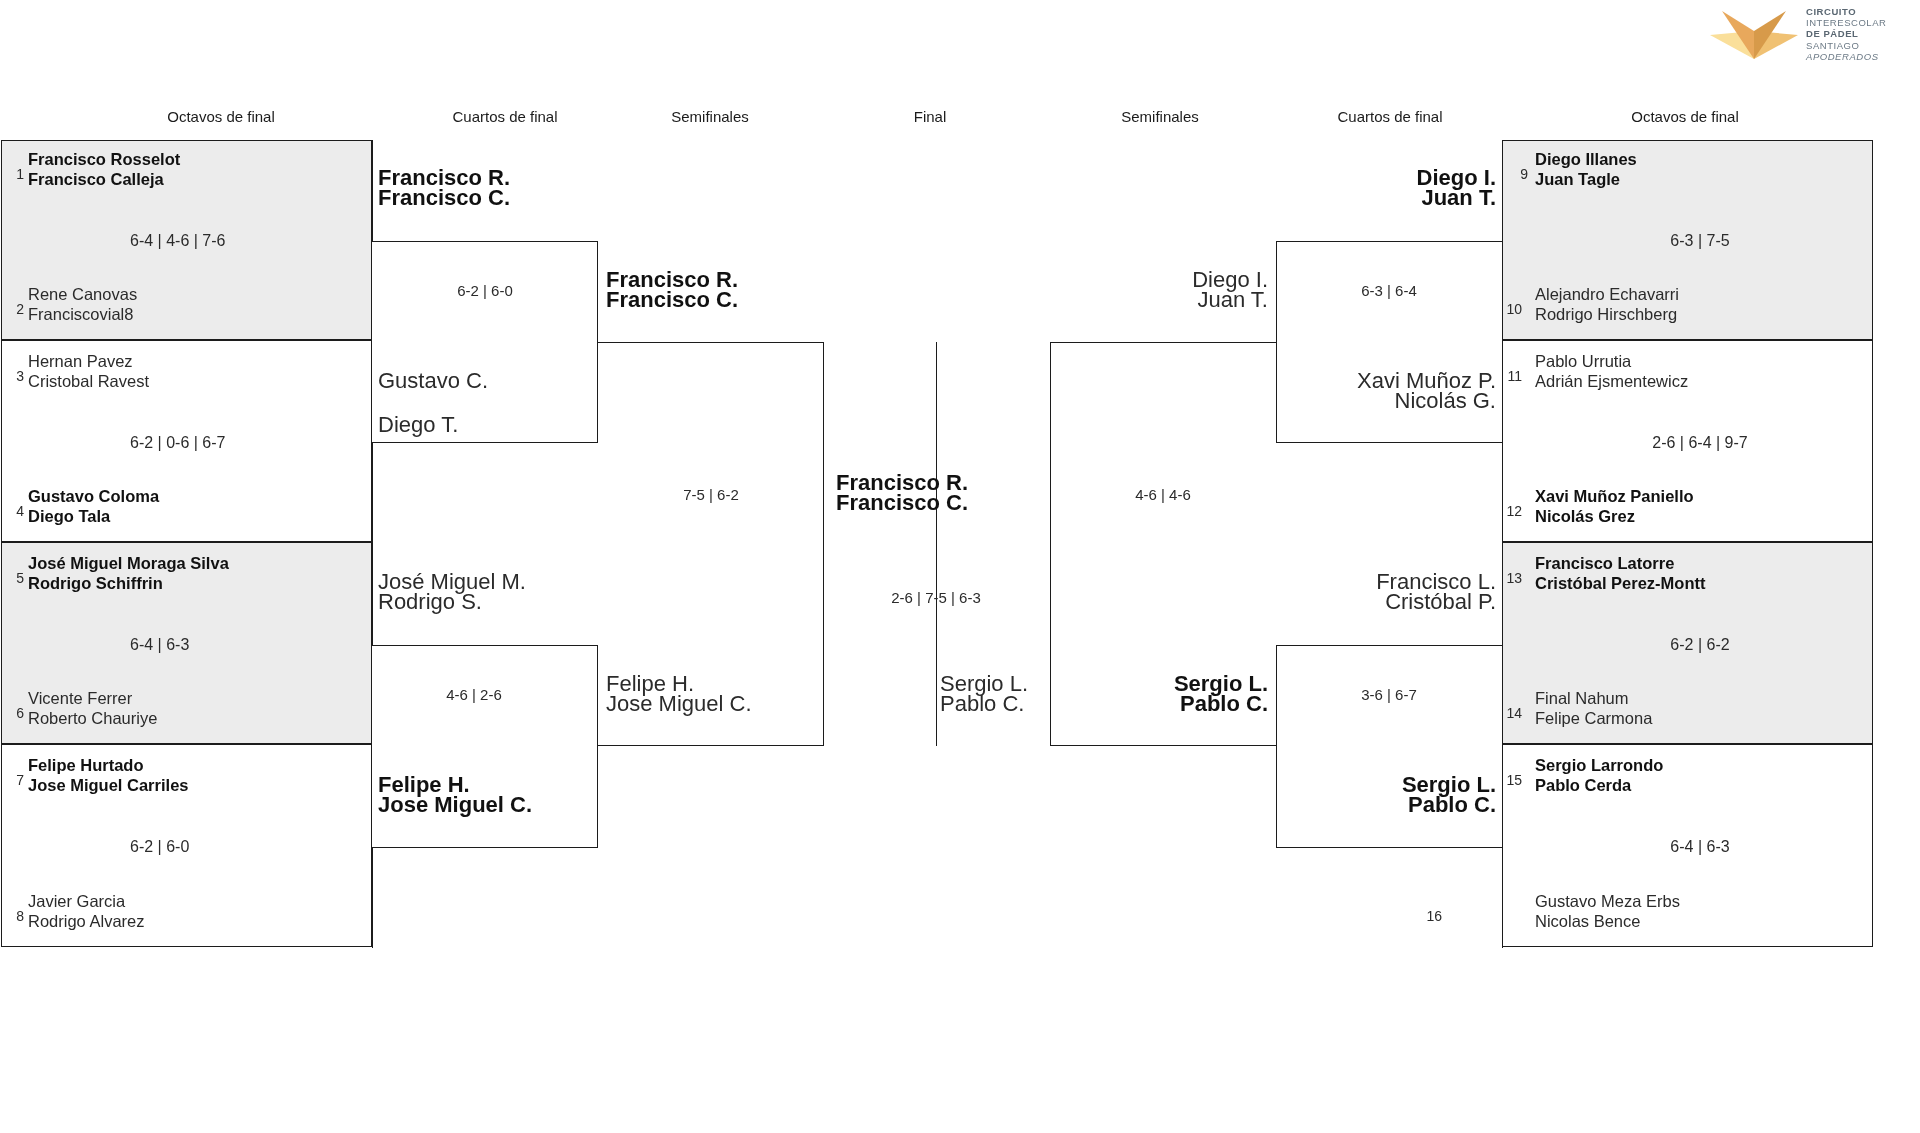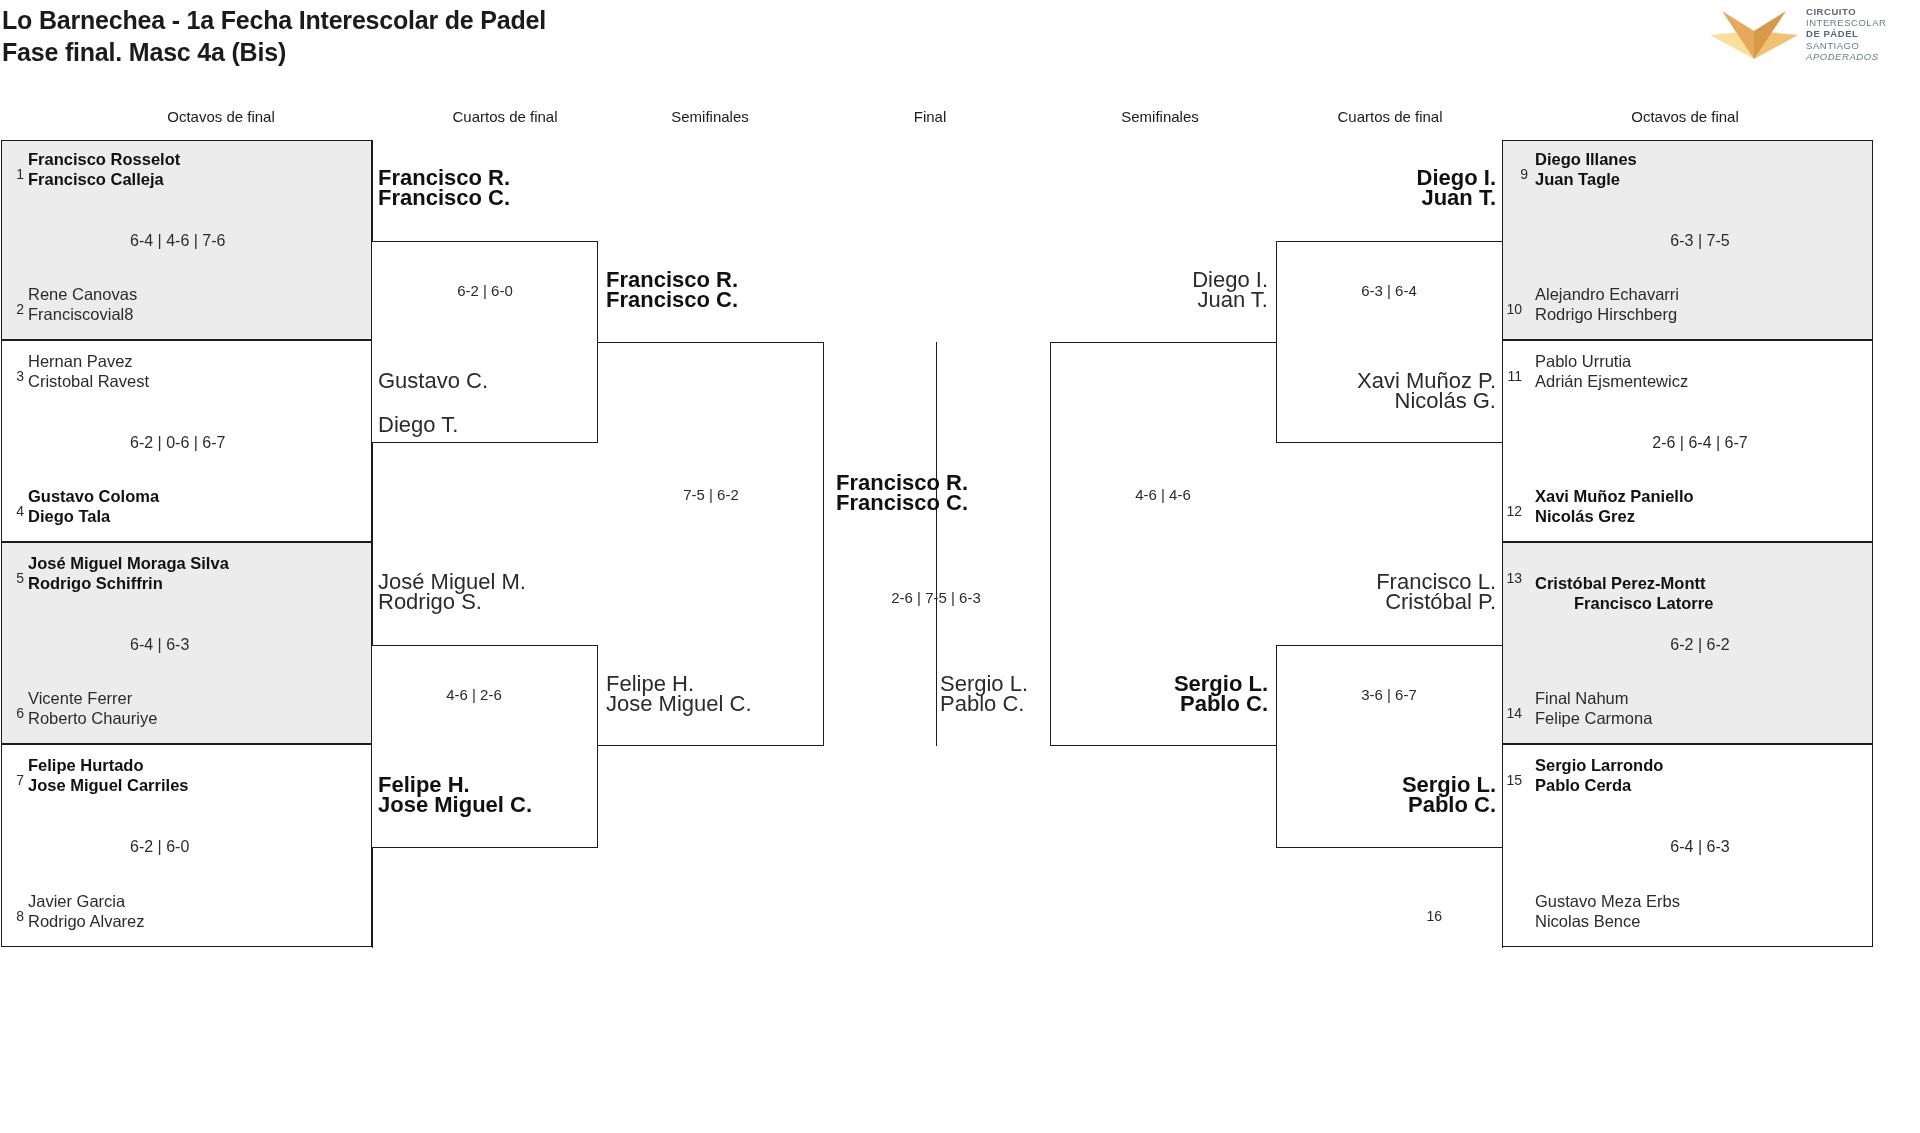--- a/index.html
+++ b/index.html
@@ -47,21 +47,20 @@
   .nm.win{font-weight:700;color:#111111;}
   .nm.r{text-align:right;}
   .sc{position:absolute;font-size:15px;color:#2b2b2b;white-space:nowrap;text-align:center;}
   .vline{position:absolute;background:#1c1c1c;width:1px;}
 </style>
 </head>
 <body>
 
 <div id="stage">
 
-  <div class="title"><span>Lo Barnechea - 1a Fecha Interescolar de Padel</span><br><span>Fase final. Masc 4a (Bis)</span></div>
 
   <div class="logo-wrap">
     <svg class="logo-mark" viewBox="0 0 96 56" xmlns="http://www.w3.org/2000/svg">
       <polygon points="4,28 48,24 48,52" fill="#fadf9a"></polygon>
       <polygon points="92,28 48,24 48,52" fill="#f0c173"></polygon>
       <polygon points="16,4 48,24 48,52" fill="#e8a85c"></polygon>
       <polygon points="80,4 48,24 48,52" fill="#d79a4a"></polygon>
     </svg>
     <div class="logo-text">
       <div class="b">CIRCUITO</div>
@@ -179,28 +178,28 @@
   <div class="pl win" style="left:1535px;top:170px;">Juan Tagle</div>
   <div class="score" style="left:1535px;top:232px;width:330px;text-align:center;">6-3 | 7-5</div>
   <div class="seed" style="left:1500px;top:301px;">10</div>
   <div class="pl" style="left:1535px;top:285px;">Alejandro Echavarri</div>
   <div class="pl" style="left:1535px;top:305px;">Rodrigo Hirschberg</div>
 
   <div class="r16 plain" style="left:1502px;top:340px;width:371px;height:202px;"></div>
   <div class="seed" style="left:1500px;top:368px;">11</div>
   <div class="pl" style="left:1535px;top:352px;">Pablo Urrutia</div>
   <div class="pl" style="left:1535px;top:372px;">Adrián Ejsmentewicz</div>
-  <div class="score" style="left:1535px;top:434px;width:330px;text-align:center;">2-6 | 6-4 | 6-7</div>
+  <div class="score" style="left:1535px;top:434px;width:330px;text-align:center;">2-6 | 6-4 | 9-7</div>
   <div class="seed" style="left:1500px;top:503px;">12</div>
   <div class="pl win" style="left:1535px;top:487px;">Xavi Muñoz Paniello</div>
   <div class="pl win" style="left:1535px;top:507px;">Nicolás Grez</div>
 
   <div class="r16 shade" style="left:1502px;top:542px;width:371px;height:202px;"></div>
   <div class="seed" style="left:1500px;top:570px;">13</div>
-  <div class="pl win" style="left:1574px;top:554px;margin-top:40px;">Francisco Latorre</div>
+  <div class="pl win" style="left:1535px;top:554px;">Francisco Latorre</div>
   <div class="pl win" style="left:1535px;top:574px;">Cristóbal Perez-Montt</div>
   <div class="score" style="left:1535px;top:636px;width:330px;text-align:center;">6-2 | 6-2</div>
   <div class="seed" style="left:1500px;top:705px;">14</div>
   <div class="pl" style="left:1535px;top:689px;">Final Nahum</div>
   <div class="pl" style="left:1535px;top:709px;">Felipe Carmona</div>
 
   <div class="r16 plain" style="left:1502px;top:744px;width:371px;height:203px;"></div>
   <div class="seed" style="left:1500px;top:772px;">15</div>
   <div class="pl win" style="left:1535px;top:756px;">Sergio Larrondo</div>
   <div class="pl win" style="left:1535px;top:776px;">Pablo Cerda</div>

